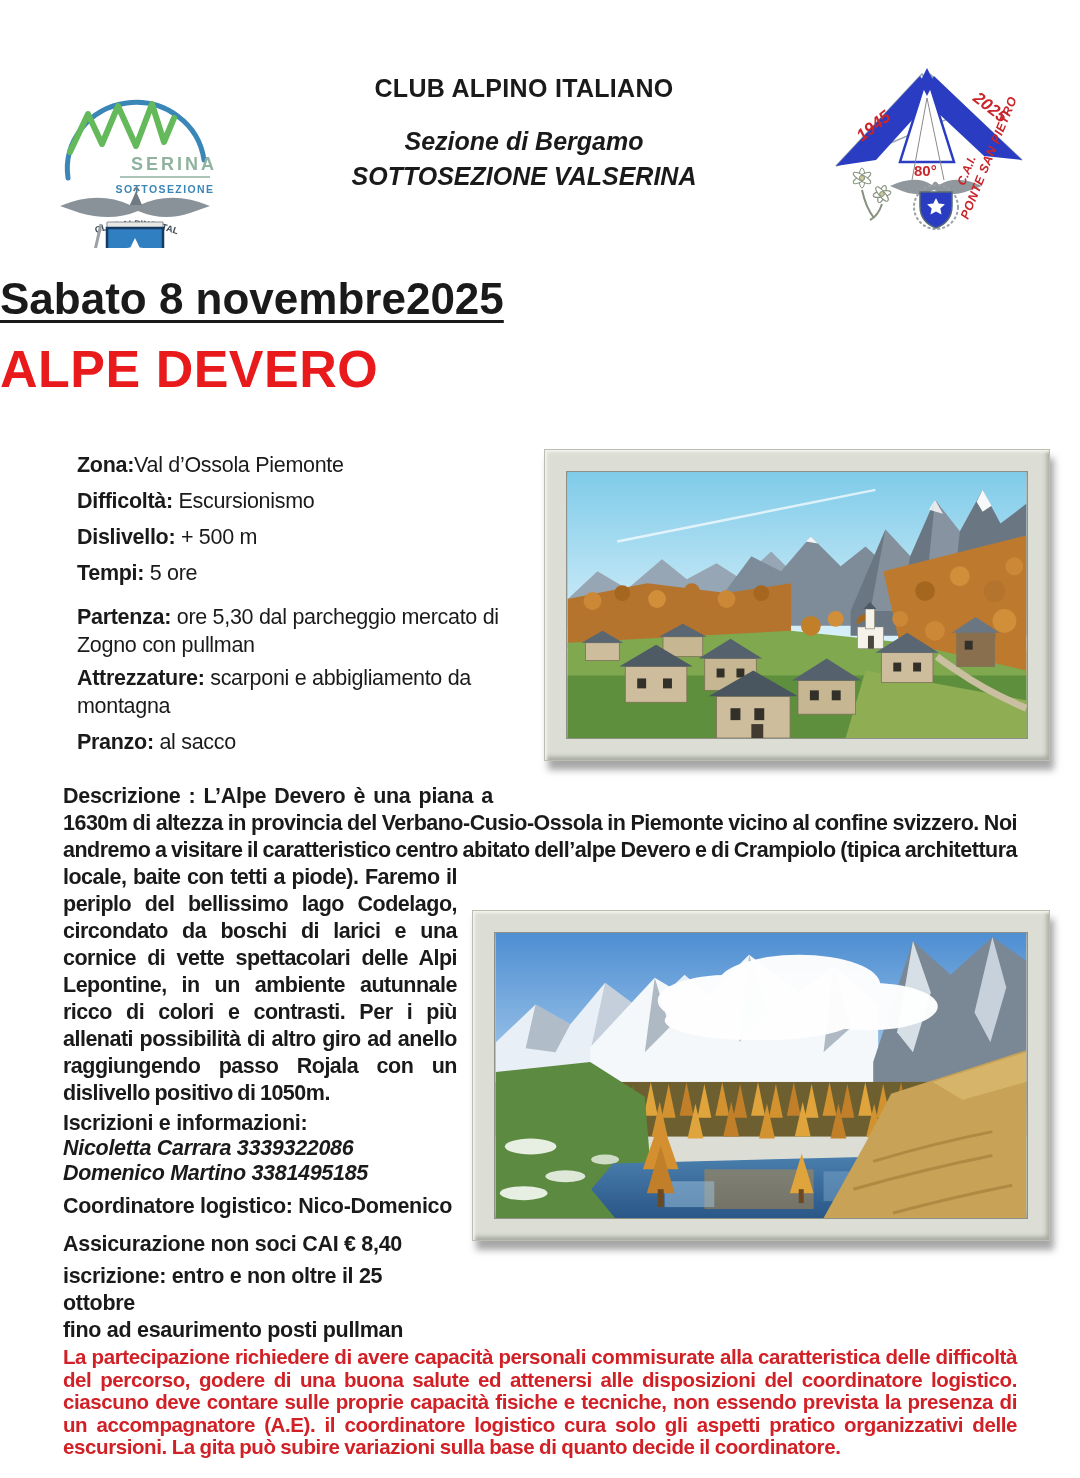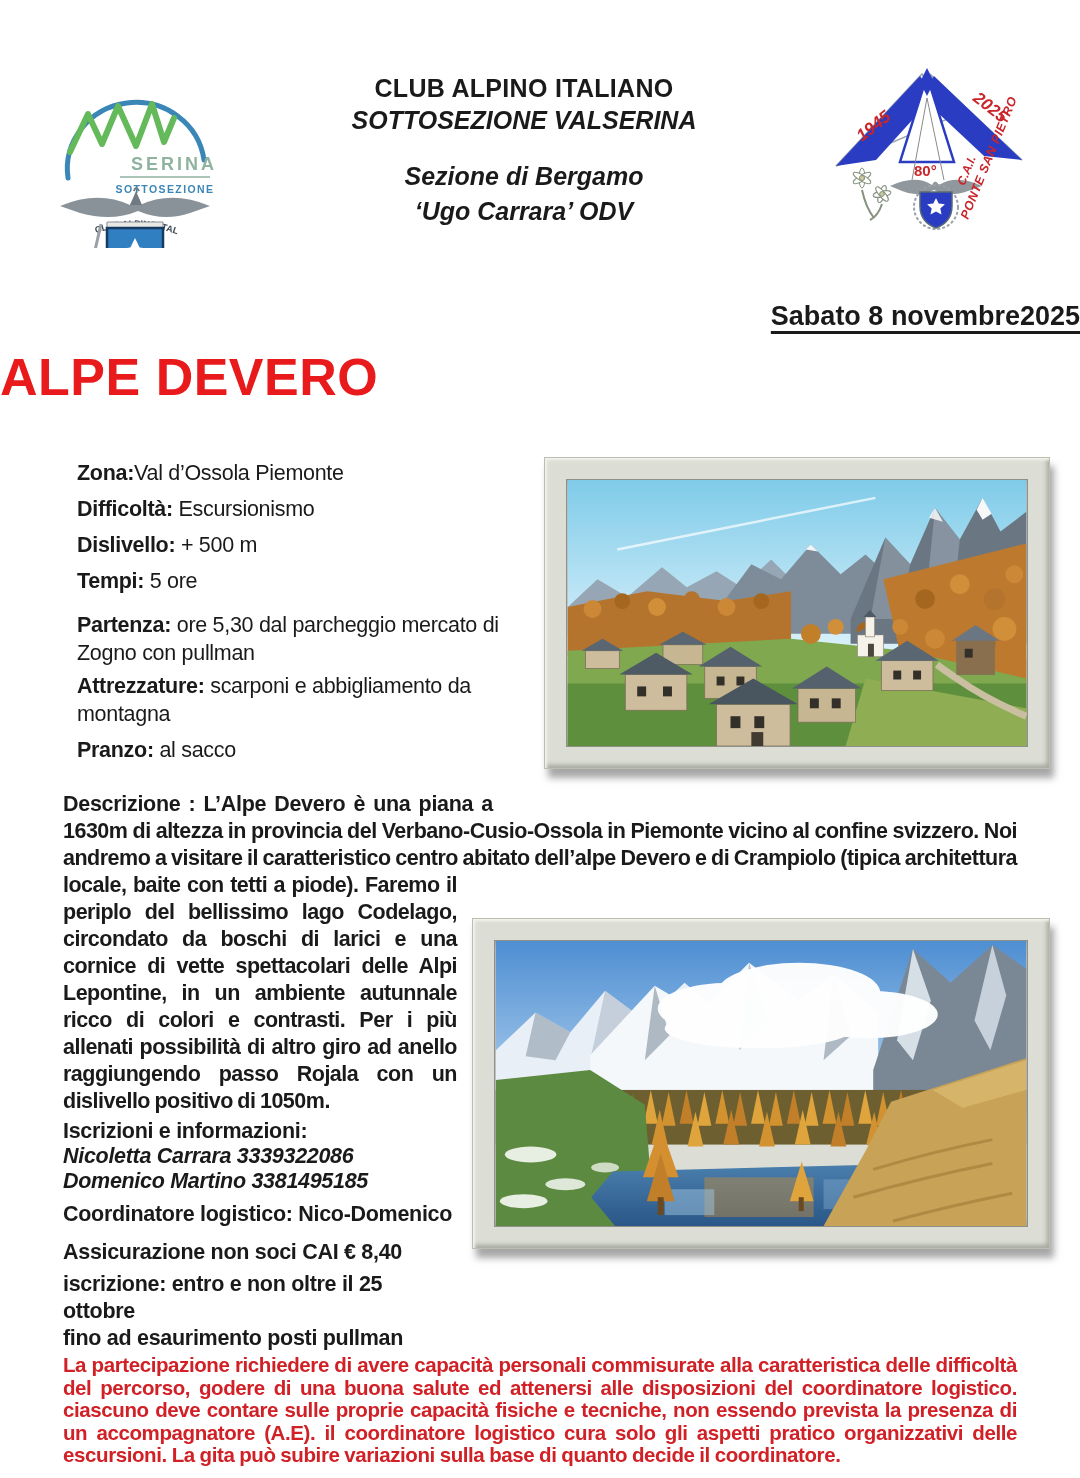--- a/index.html
+++ b/index.html
@@ -14,21 +14,21 @@
     font-family:"Liberation Sans", sans-serif;
   }
   
   .header{display:flex;align-items:flex-start;padding:56px 52px 0 54px}
   .logo-box{flex:0 0 auto}
   .header-center{flex:1 1 auto;text-align:center;padding-top:18px}
   .org-title{font-size:25px;font-weight:bold;letter-spacing:.3px}
   .h-line{font-size:25px;font-weight:bold;font-style:italic;line-height:35px}
   .h-line.first{margin-top:21px}
   
-  .date-line{text-align:right;margin-top:49px;font-size:27px;font-weight:bold}
+  .date-line{text-align:left;margin-top:22px;font-size:44px;font-weight:bold}
   .date-line span{text-decoration:underline;text-decoration-thickness:3px;text-underline-offset:6px}
   .main-title{text-align:left;margin-top:15px;font-size:52px;font-weight:bold;
     color:var(--title-red);letter-spacing:.5px}
   
   .content{margin:0 63px;position:relative}
   .info-section{display:flex;align-items:flex-end;margin-top:50px}
   .info-col{width:458px;padding-left:14px;padding-top:2px;font-size:21.5px;
     letter-spacing:-.3px;line-height:28px}
   .info-row{margin-bottom:8px}
   .info-row.tight{margin-bottom:16px}
@@ -93,23 +93,22 @@
           <line x1="-6" y1="-4" x2="-16" y2="40" stroke="#9aa0a6" stroke-width="3"></line>
           <path d="M0,0 h56 v-6 h-56 z" fill="#e8e8e4" stroke="#8a9098" stroke-width="1"></path>
           <path d="M0,0 h56 v24 q0,28 -28,38 q-28,-10 -28,-38 z" fill="#2f7fc1" stroke="#173a63" stroke-width="2.5"></path>
           <path d="M28,10 l4.6,9.6 10.6,1.2 -7.8,7.2 2.1,10.4 -9.5,-5.2 -9.5,5.2 2.1,-10.4 -7.8,-7.2 10.6,-1.2 z" fill="#ffffff"></path>
         </g>
       </svg>
     </div>
 
     <div class="header-center">
       <div class="org-title">CLUB ALPINO ITALIANO</div>
+      <div class="h-line first">Sezione di Bergamo</div>
       <div class="h-line">SOTTOSEZIONE VALSERINA</div>
-      <div class="h-line first">Sezione di Bergamo</div>
-      <div class="h-line">‘Ugo Carrara’ ODV</div>
     </div>
 
     <div class="logo-box" style="margin-top:6px">
       <svg width="196" height="170" viewBox="0 0 196 170" overflow="visible">
 
         <polygon points="4,104 90,12 118,56" fill="#ffffff" stroke="#9aa6b2" stroke-width="1.5"></polygon>
         <polygon points="98,12 190,98 122,58" fill="#ffffff" stroke="#9aa6b2" stroke-width="1.5"></polygon>
 
         <polygon points="4,104 88,14 102,34 44,98" fill="#2a3cc2"></polygon>
         <polygon points="190,98 102,14 88,34 152,94" fill="#2a3cc2"></polygon>

